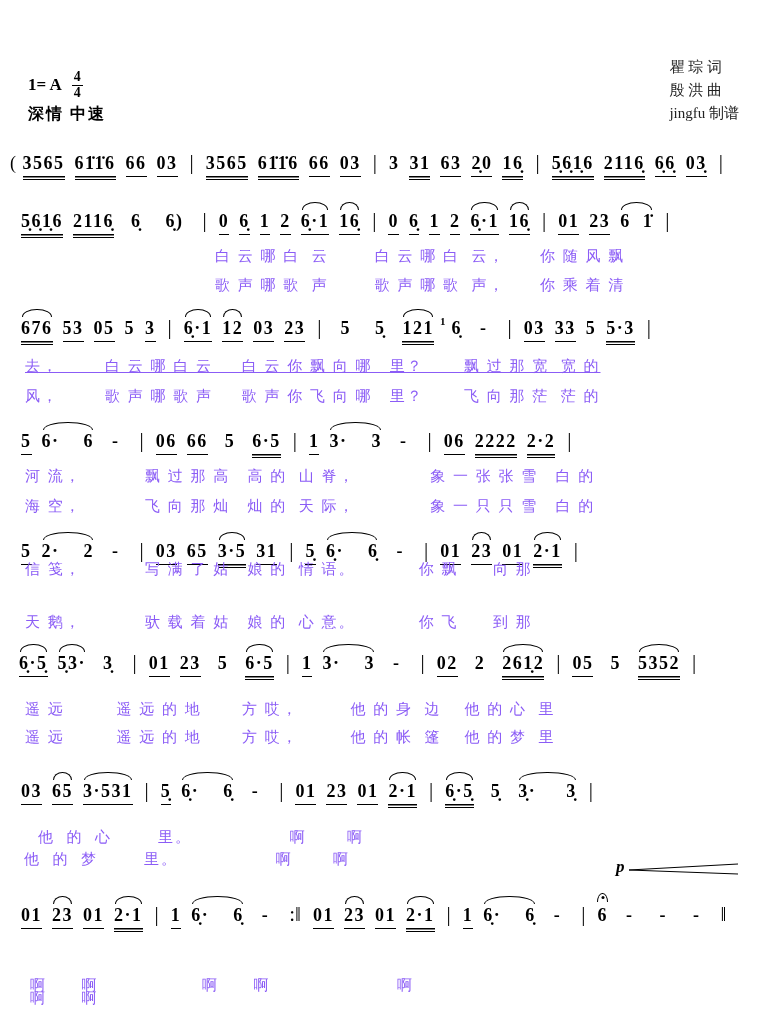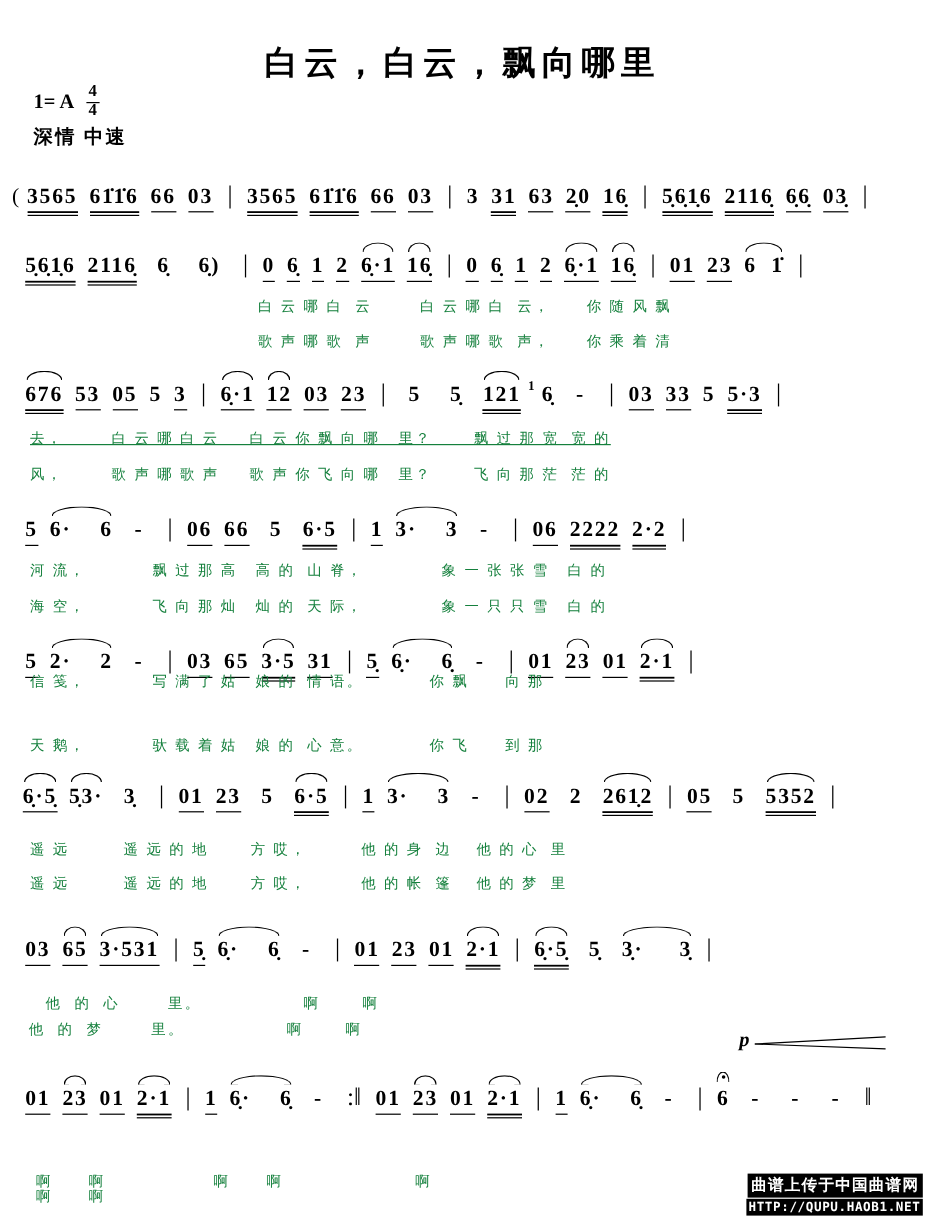--- a/index.html
+++ b/index.html
@@ -13,21 +13,21 @@
   #keysig .frac{display:inline-block;text-align:center;margin-left:10px;font-size:14px;line-height:1.05;}
   #keysig .frac .top{display:block;border-bottom:1.5px solid #000;padding:0 2px;}
   #keysig .frac .bot{display:block;padding:0 2px;}
   #tempo{position:absolute;left:28px;top:104px;font-size:16px;font-weight:bold;letter-spacing:2px;}
   #credits{position:absolute;right:32px;top:56px;text-align:left;font-size:15px;line-height:23px;color:#222;}
 
   
   .row{position:absolute;white-space:pre;}
   .notation{display:flex;align-items:baseline;font-family:"Liberation Serif",serif;
             font-weight:bold;font-size:18px;}
-  .lyric{font-size:12px;color:#15803d;letter-spacing:2px;font-weight:normal;}
+  .lyric{font-size:15px;color:#8b5cf6;letter-spacing:2px;font-weight:normal;}
 
   .tok{position:relative;margin:0 5px;white-space:pre;letter-spacing:1.5px;}
   .u1{background-image:linear-gradient(#000,#000);background-repeat:no-repeat;
       background-size:100% 1.5px;background-position:left bottom;padding-bottom:3px;}
   .u2{background-image:linear-gradient(#000,#000),linear-gradient(#000,#000);background-repeat:no-repeat;
       background-size:100% 1.5px,100% 1.5px;background-position:left bottom,left calc(100% - 3px);
       padding-bottom:6px;text-align:center;}
   .arc::before{content:"";position:absolute;left:1px;right:1px;top:-9px;height:7px;
       border:1.5px solid #000;border-bottom:none;border-radius:100% 100% 0 0 / 200% 200% 0 0;}
   .bar{font-weight:normal;font-size:21px;margin:0 7px;letter-spacing:0;}
@@ -50,32 +50,36 @@
   #wm .wm1{display:inline-block;background:#000;color:#fff;font-size:13px;font-weight:bold;
            padding:1px 3px;letter-spacing:1px;}
   #wm .wm2{display:block;background:#000;color:#fff;font-family:"DejaVu Sans Mono",monospace;
            font-size:10.5px;font-weight:bold;padding:1px 2px;letter-spacing:0.5px;margin-top:1px;}
 </style>
 </head>
 <body>
 
 <div id="page">
 
-  <div id="title">白云，白云，飘向哪里</div>
 
   <div id="keysig">
     <span>1= A</span>
     <span class="frac">
       <span class="top">4</span>
       <span class="bot">4</span>
     </span>
   </div>
 
   <div id="tempo">深情 中速</div>
 
+  <div id="credits">
+    <div>瞿  琮  词</div>
+    <div>殷  洪  曲</div>
+    <div>jingfu 制谱</div>
+  </div>
 
   <div id="score">
       <div class="row notation" style="left: 8px; top: 150px;"><span class="tok pl">(</span><span class="tok u2">3565</span><span class="tok u2">61̇1̇6</span><span class="tok u1">66</span><span class="tok u1">03</span><span class="tok bar">|</span><span class="tok u2">3565</span><span class="tok u2">61̇1̇6</span><span class="tok u1">66</span><span class="tok u1">03</span><span class="tok bar">|</span><span class="tok">3</span><span class="tok u2">31</span><span class="tok u1">63</span><span class="tok u1">2̣0</span><span class="tok u2">16̣</span><span class="tok bar">|</span><span class="tok u2">5̣6̣1̣6</span><span class="tok u2">2116̣</span><span class="tok u1">6̣6̣</span><span class="tok u1">03̣</span><span class="tok bar">|</span></div>
       <div class="row notation" style="left: 16px; top: 208px;"><span class="tok u2">5̣6̣1̣6</span><span class="tok u2">2116̣</span><span class="tok wide">6̣</span><span class="tok wide">6̣)</span><span class="tok bar">|</span><span class="tok u1">0</span><span class="tok u1">6̣</span><span class="tok u1">1</span><span class="tok u1">2</span><span class="tok u1 arc">6̣·1</span><span class="tok u1 arc">16̣</span><span class="tok bar">|</span><span class="tok u1">0</span><span class="tok u1">6̣</span><span class="tok u1">1</span><span class="tok u1">2</span><span class="tok u1 arc">6̣·1</span><span class="tok u1 arc">16̣</span><span class="tok bar">|</span><span class="tok u1">01</span><span class="tok u1">23</span><span class="tok arc">6  1̇</span><span class="tok bar">|</span></div>
       <div class="row lyric" style="left: 215px; top: 247px;">白 云 哪 白  云        白 云 哪 白  云，      你 随 风 飘</div>
       <div class="row lyric" style="left: 215px; top: 276px;">歌 声 哪 歌  声        歌 声 哪 歌  声，      你 乘 着 清</div>
       <div class="row notation" style="left: 16px; top: 315px;"><span class="tok u2 arc">676</span><span class="tok u1">53</span><span class="tok u1">05</span><span class="tok">5</span><span class="tok u1">3</span><span class="tok bar">|</span><span class="tok u1 arc">6̣·1</span><span class="tok u1 arc">12</span><span class="tok u1">03</span><span class="tok u1">23</span><span class="tok bar">|</span><span class="tok wide">5</span><span class="tok wide">5̣</span><span class="tok u2 arc">121</span><span class="tok sup">1</span><span class="tok">6̣</span><span class="tok dash">-</span><span class="tok bar">|</span><span class="tok u1">03</span><span class="tok u1">33</span><span class="tok">5</span><span class="tok u2">5·3</span><span class="tok bar">|</span></div>
       <div class="row lyric" style="left: 25px; top: 357px; text-decoration: underline;">去，        白 云 哪 白 云     白 云 你 飘 向 哪   里？       飘 过 那 宽  宽 的</div>
       <div class="row lyric" style="left: 25px; top: 387px;">风，        歌 声 哪 歌 声     歌 声 你 飞 向 哪   里？       飞 向 那 茫  茫 的</div>
       <div class="row notation" style="left: 16px; top: 428px;"><span class="tok u1">5</span><span class="tok arc">6·    6</span><span class="tok dash">-</span><span class="tok bar">|</span><span class="tok u1">06</span><span class="tok u1">66</span><span class="tok wide">5</span><span class="tok u2">6·5</span><span class="tok bar">|</span><span class="tok u1">1</span><span class="tok arc">3·    3</span><span class="tok dash">-</span><span class="tok bar">|</span><span class="tok u1">06</span><span class="tok u2">2222</span><span class="tok u2">2·2</span><span class="tok bar">|</span></div>
@@ -96,18 +100,14 @@
     </div>
 
   <div id="dyn">
     <span class="p-mark">p</span>
     <svg width="112" height="16">
       <line x1="1" y1="8" x2="110" y2="2" stroke="#000" stroke-width="1"></line>
       <line x1="1" y1="8" x2="110" y2="12" stroke="#000" stroke-width="1"></line>
     </svg>
   </div>
 
-  <div id="wm">
-    <span class="wm1">曲谱上传于中国曲谱网</span>
-    <span class="wm2">HTTP://QUPU.HAOB1.NET</span>
-  </div>
 
 </div>
 
 </body></html>

